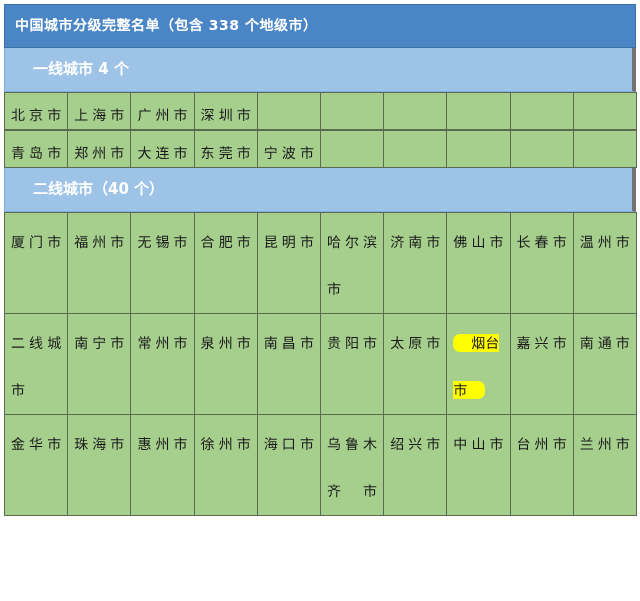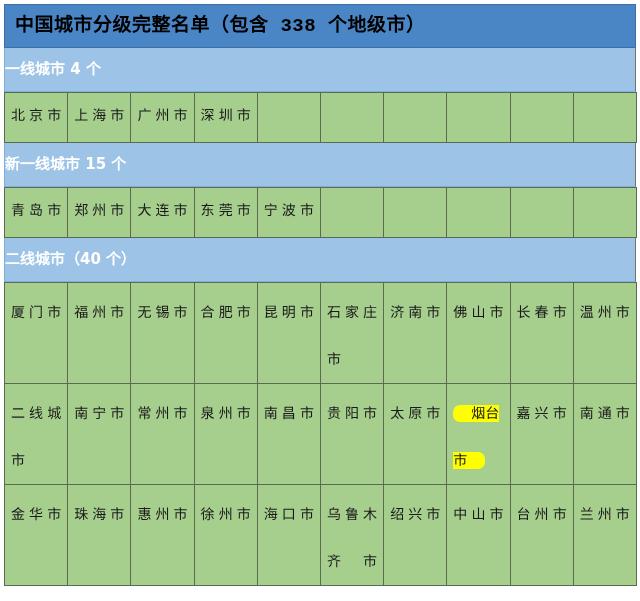--- a/index.html
+++ b/index.html
@@ -26,40 +26,39 @@
   .title-bar {
     background: #4a86c5;
     border: 1px solid #3a6fa8;
     box-sizing: border-box;
     height: 44px;
     display: flex;
     align-items: center;
     padding: 0 10px;
   }
   .title-bar .title-text {
-    color: #000000;
-    font-size: 19px;
+    color: #ffffff;
+    font-size: 14px;
     font-weight: bold;
     letter-spacing: 0.5px;
     line-height: 1.1;
     white-space: nowrap;
-    font-family: Liberation Mono, monospace;
   }
 
   
   .section-header {
     background: #9dc3e6;
     border-left: 1px solid #7fb0dd;
-    border-right: 1px solid #737373;
+    border-right: 4px solid #737373;
     border-bottom: 1px solid #7fb0dd;
     box-sizing: border-box;
     height: 44px;
     display: flex;
     align-items: center;
-    padding: 0 0;
+    padding: 0 28px;
   }
   .section-header .section-text {
     color: #ffffff;
     font-size: 15px;
     font-weight: bold;
     line-height: 1.1;
     white-space: nowrap;
   }
 
   
@@ -79,30 +78,29 @@
     font-size: 14px;
     color: #1a1a1a;
     line-height: 40px;
     overflow: hidden;
     word-break: break-all;
     text-align: justify;
     text-align-last: justify;
   }
   
   table.city-grid.rows-short td {
-    height: 50px;
+    height: 37px;
     line-height: 28px;
     padding-top: 8px;
   }
   
   table.city-grid.rows-tall td {
     height: 90px;
     line-height: 47px;
     padding-top: 6px;
-    font-family: Liberation Serif, serif;
   }
   table.city-grid td.empty {
     text-align: left;
     text-align-last: left;
   }
 
   .hl {
     background: #ffff00;
     padding: 1px 18px;
     border-radius: 7px;
@@ -142,23 +140,20 @@
             <td>深圳市</td>
             <td class="empty"></td>
             <td class="empty"></td>
             <td class="empty"></td>
             <td class="empty"></td>
             <td class="empty"></td>
             <td class="empty"></td>
           </tr>
         </tbody>
       </table>
-      <div class="section-header">
-        <span class="section-text">新一线城市 15 个</span>
-      </div>
       <table class="city-grid rows-short">
         <colgroup>
           <col>
           <col>
           <col>
           <col>
           <col>
           <col>
           <col>
           <col>
@@ -196,21 +191,21 @@
           <col>
           <col>
         </colgroup>
         <tbody>
           <tr>
             <td>厦门市</td>
             <td>福州市</td>
             <td>无锡市</td>
             <td>合肥市</td>
             <td>昆明市</td>
-            <td>石家庄市</td>
+            <td>哈尔滨市</td>
             <td>济南市</td>
             <td>佛山市</td>
             <td>长春市</td>
             <td>温州市</td>
           </tr>
           <tr>
             <td>二线城市</td>
             <td>南宁市</td>
             <td>常州市</td>
             <td>泉州市</td>

